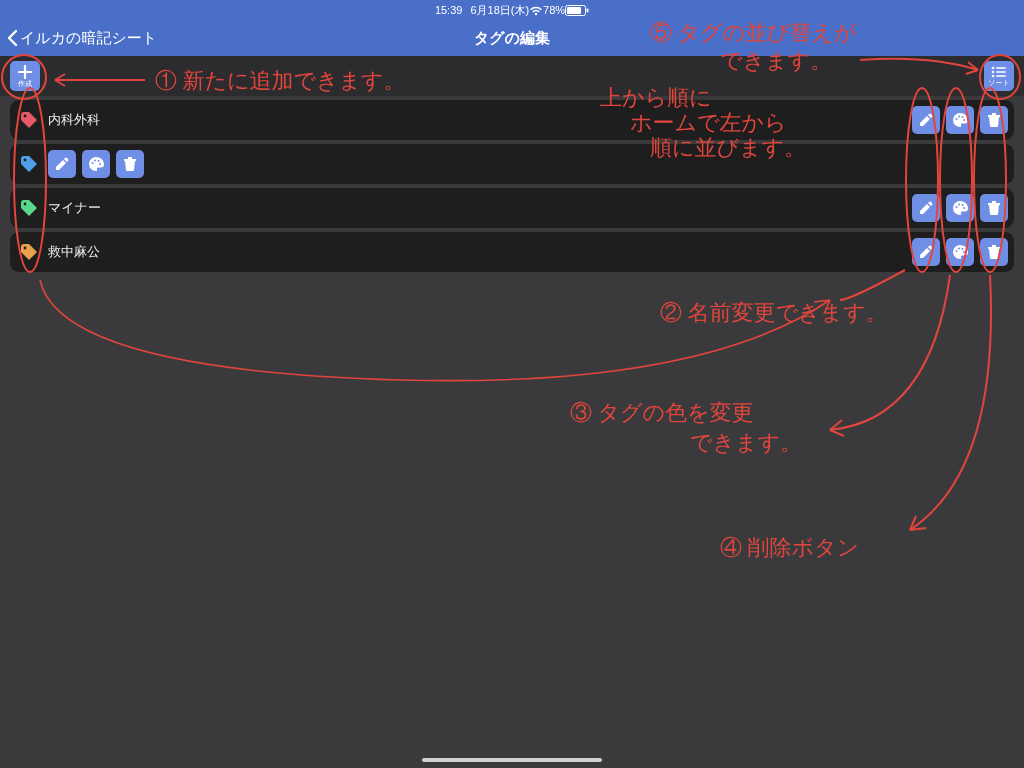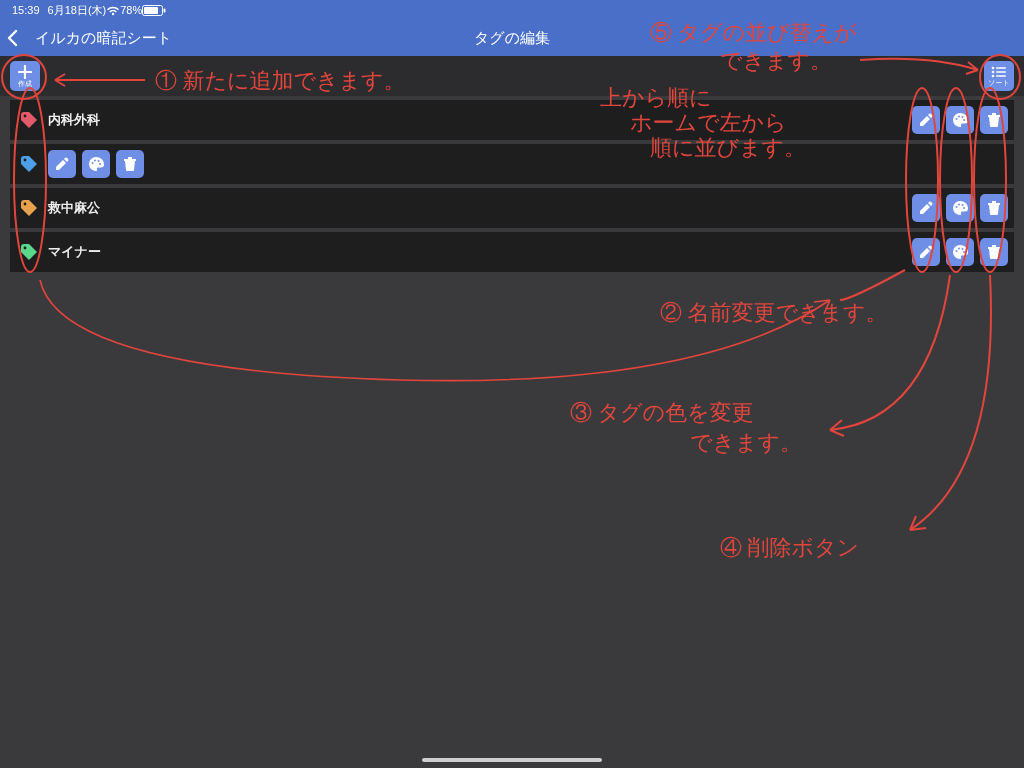--- a/index.html
+++ b/index.html
@@ -12,43 +12,43 @@
   }
   
   .statusbar {
     height: 20px;
     background: #4a6fc9;
     display: flex;
     align-items: center;
     font-size: 11px;
     padding: 0 12px;
     color: #fff;
-    justify-content: flex-start;
+    justify-content: center;
   }
   .statusbar .left { display:flex; gap:8px; align-items:center;}
   .statusbar .right { display:flex; gap:0; align-items:center;}
   .wifi, .battery { display:inline-block; }
   .wifi svg, .battery svg { vertical-align:middle; }
   
   .navbar {
     height: 36px;
     background: #4a6fc9;
     display: flex;
     align-items: center;
     position: relative;
     color: #fff;
     font-size: 15px;
   }
   .navbar .back {
-    display:flex; align-items:center; gap:17px;
+    display:flex; align-items:center; gap:2px;
     padding-left:6px; cursor:pointer;
   }
   .navbar .title {
     position:absolute; left:0; right:0; text-align:center;
-    font-weight:400; pointer-events:none; font-size:15px;
+    font-weight:700; pointer-events:none; font-size:15px;
   }
   
   .toolbar {
     height: 40px;
     background: #2c2c2e;
     display:flex; align-items:center; justify-content:space-between;
     padding: 0 10px;
   }
   .sqbtn {
     width: 30px; height: 30px;
@@ -56,26 +56,25 @@
     border-radius: 5px;
     display:flex; flex-direction:column; align-items:center; justify-content:center;
     cursor:pointer; color:#fff;
   }
   .sqbtn .mini { font-size:7px; line-height:1; margin-top:1px;}
   
   .taglist { padding: 0 10px; }
   .tagrow {
     background:#1e1e1f;
     height:40px;
-    border-radius:0;
+    border-radius:9px;
     margin-top:4px;
     display:flex; align-items:center;
     padding:0 6px 0 10px;
     gap:10px;
-    font-weight:bold;
   }
   .tagrow .tagicon { width:18px; height:18px; flex:0 0 auto;}
   .tagrow .tagname { flex:1 1 auto; font-size:13px; color:#eee;}
   .tagrow .actions { display:flex; gap:6px; }
   .actbtn {
     width:28px; height:28px; background:#6f8ee6; border-radius:5px;
     display:flex; align-items:center; justify-content:center; cursor:pointer;
   }
   .actbtn svg { width:16px; height:16px; }
   
@@ -210,25 +209,25 @@
           <svg viewBox="0 0 16 16">
             <path d="M3 5h10l-1 9a1 1 0 01-1 1H5a1 1 0 01-1-1L3 5zM2 3h12v2H2V3zm4-2h4v2H6V1z" fill="#fff"></path>
           </svg>
         </div>
     </div>
   </div>
 
   <div class="tagrow">
     <span class="tagicon">
       <svg viewBox="0 0 18 18">
-          <path d="M1 4a3 3 0 013-3h5l8 8-8 8-8-8V4z" fill="#e8a24d"></path>
+          <path d="M1 4a3 3 0 013-3h5l8 8-8 8-8-8V4z" fill="#5ad78a"></path>
           <circle cx="5" cy="5" r="1.4" fill="#1e1e1f"></circle>
         </svg>
     </span>
-    <span class="tagname">救中麻公</span>
+    <span class="tagname">マイナー</span>
     <div class="actions">
       <div class="actbtn">
           <svg viewBox="0 0 16 16">
             <path d="M2 11l7-7 3 3-7 7H2v-3z" fill="#fff"></path>
             <path d="M10 3l1-1a1.4 1.4 0 012 0l1 1a1.4 1.4 0 010 2l-1 1-3-3z" fill="#fff"></path>
           </svg>
         </div>
       <div class="actbtn">
           <svg viewBox="0 0 16 16">
             <path d="M8 1a7 7 0 100 14c1 0 1.4-.8 1-1.6-.5-1 .2-2 1.3-2H13a3 3 0 003-3C16 4 12.4 1 8 1z" fill="#fff"></path>
@@ -242,25 +241,25 @@
           <svg viewBox="0 0 16 16">
             <path d="M3 5h10l-1 9a1 1 0 01-1 1H5a1 1 0 01-1-1L3 5zM2 3h12v2H2V3zm4-2h4v2H6V1z" fill="#fff"></path>
           </svg>
         </div>
     </div>
   </div>
 
   <div class="tagrow">
     <span class="tagicon">
       <svg viewBox="0 0 18 18">
-          <path d="M1 4a3 3 0 013-3h5l8 8-8 8-8-8V4z" fill="#5ad78a"></path>
+          <path d="M1 4a3 3 0 013-3h5l8 8-8 8-8-8V4z" fill="#e8a24d"></path>
           <circle cx="5" cy="5" r="1.4" fill="#1e1e1f"></circle>
         </svg>
     </span>
-    <span class="tagname">マイナー</span>
+    <span class="tagname">救中麻公</span>
     <div class="actions">
       <div class="actbtn">
           <svg viewBox="0 0 16 16">
             <path d="M2 11l7-7 3 3-7 7H2v-3z" fill="#fff"></path>
             <path d="M10 3l1-1a1.4 1.4 0 012 0l1 1a1.4 1.4 0 010 2l-1 1-3-3z" fill="#fff"></path>
           </svg>
         </div>
       <div class="actbtn">
           <svg viewBox="0 0 16 16">
             <path d="M8 1a7 7 0 100 14c1 0 1.4-.8 1-1.6-.5-1 .2-2 1.3-2H13a3 3 0 003-3C16 4 12.4 1 8 1z" fill="#fff"></path>

